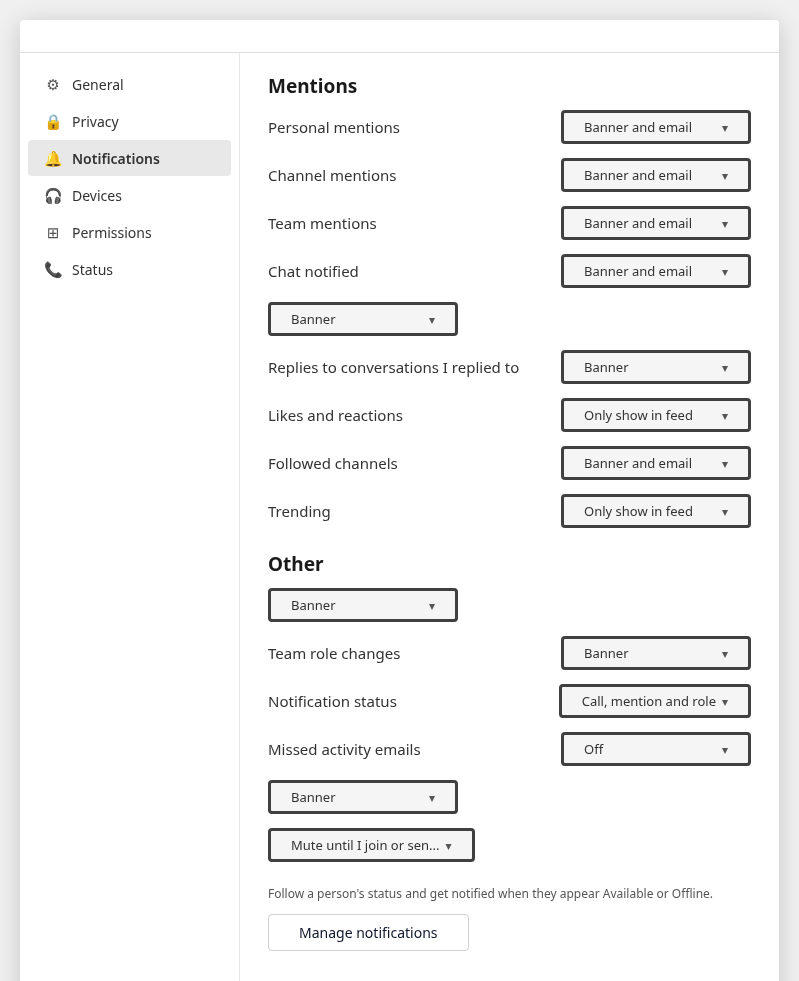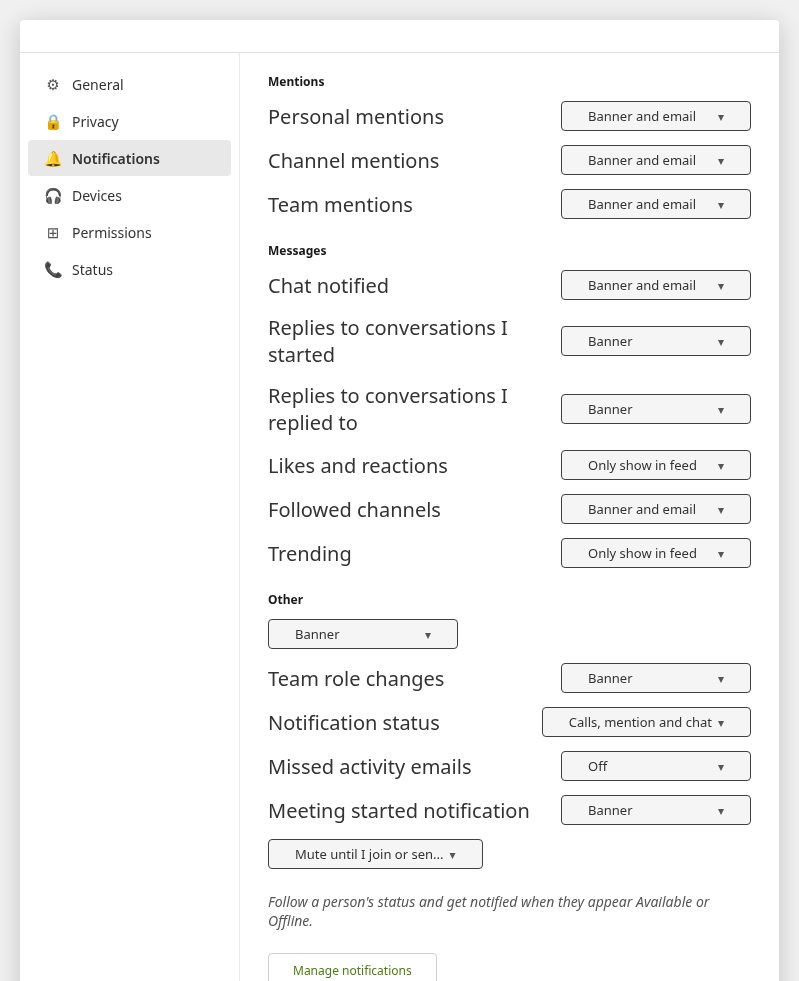--- a/index.html
+++ b/index.html
@@ -84,70 +84,69 @@
       overflow-y: auto;
       position: relative;
     }
     
     .main-content::-webkit-scrollbar { width: 6px; }
     .main-content::-webkit-scrollbar-track { background: #f8f8f8; }
     .main-content::-webkit-scrollbar-thumb { background: #c0c0c0; border-radius: 3px; }
 
     .section-title {
       font-weight: 700;
-      font-size: 12px;
+      font-size: 19px;
       color: #1a1a1a;
       margin-bottom: 4px;
       margin-top: 16px;
     }
     .section-title:first-child { margin-top: 0; }
 
     .setting-row {
       display: flex;
       align-items: center;
       justify-content: space-between;
       padding: 7px 0;
       border-bottom: none;
     }
     .setting-label {
       color: #333;
-      font-size: 20px;
+      font-size: 15px;
     }
     .setting-dropdown {
       display: flex;
       align-items: center;
       gap: 6px;
       min-width: 190px;
-      border: 1px solid #404040;
-      border-radius: 4px;
-      padding: 5px 26px;
+      border: 3px solid #404040;
+      border-radius: 4px;
+      padding: 5px 20px;
       cursor: pointer;
       background: #f5f5f5;
       font-size: 13px;
       color: #333;
       user-select: none;
     }
     .dropdown-text { flex: 1; }
     .dropdown-arrow { color: #555; font-size: 12px; }
 
     .status-section { margin-top: 16px; }
     .status-desc {
-      font-size: 14px;
+      font-size: 12px;
       color: #555;
-      margin: 4px 0 23px 0;
-      font-style: italic;
+      margin: 4px 0 12px 0;
     }
     .manage-btn {
       border: 1px solid #d0d0d0;
       background: #fff;
       border-radius: 4px;
-      padding: 8px 24px;
-      font-size: 12px;
-      cursor: pointer;
-      color: #4d7c0f;
+      padding: 8px 30px;
+      font-size: 14px;
+      cursor: pointer;
+      color: #0f172a;
       font-family: inherit;
     }
   </style>
 </head>
 <body>
 
 <div class="dialog">
 
   <div class="dialog-header">
     <span class="dialog-title"></span>
@@ -201,30 +200,28 @@
             <span class="dropdown-arrow">▾</span>
           </div>
         </div>
         <div class="setting-row">
           <span class="setting-label">Team mentions</span>
           <div class="setting-dropdown">
             <span class="dropdown-text">Banner and email</span>
             <span class="dropdown-arrow">▾</span>
           </div>
         </div>
-        <div class="section-title">Messages</div>
         <div class="setting-row">
           <span class="setting-label">Chat notified</span>
           <div class="setting-dropdown">
             <span class="dropdown-text">Banner and email</span>
             <span class="dropdown-arrow">▾</span>
           </div>
         </div>
         <div class="setting-row">
-          <span class="setting-label">Replies to conversations I started</span>
           <div class="setting-dropdown">
             <span class="dropdown-text">Banner</span>
             <span class="dropdown-arrow">▾</span>
           </div>
         </div>
         <div class="setting-row">
           <span class="setting-label">Replies to conversations I replied to</span>
           <div class="setting-dropdown">
             <span class="dropdown-text">Banner</span>
             <span class="dropdown-arrow">▾</span>
@@ -261,33 +258,32 @@
         <div class="setting-row">
           <span class="setting-label">Team role changes</span>
           <div class="setting-dropdown">
             <span class="dropdown-text">Banner</span>
             <span class="dropdown-arrow">▾</span>
           </div>
         </div>
         <div class="setting-row">
           <span class="setting-label">Notification status</span>
           <div class="setting-dropdown">
-            <span class="dropdown-text">Calls, mention and chat</span>
+            <span class="dropdown-text">Call, mention and role</span>
             <span class="dropdown-arrow">▾</span>
           </div>
         </div>
         <div class="setting-row">
           <span class="setting-label">Missed activity emails</span>
           <div class="setting-dropdown">
             <span class="dropdown-text">Off</span>
             <span class="dropdown-arrow">▾</span>
           </div>
         </div>
         <div class="setting-row">
-          <span class="setting-label">Meeting started notification</span>
           <div class="setting-dropdown">
             <span class="dropdown-text">Banner</span>
             <span class="dropdown-arrow">▾</span>
           </div>
         </div>
         <div class="setting-row">
           <div class="setting-dropdown">
             <span class="dropdown-text">Mute until I join or sen...</span>
             <span class="dropdown-arrow">▾</span>
           </div>

